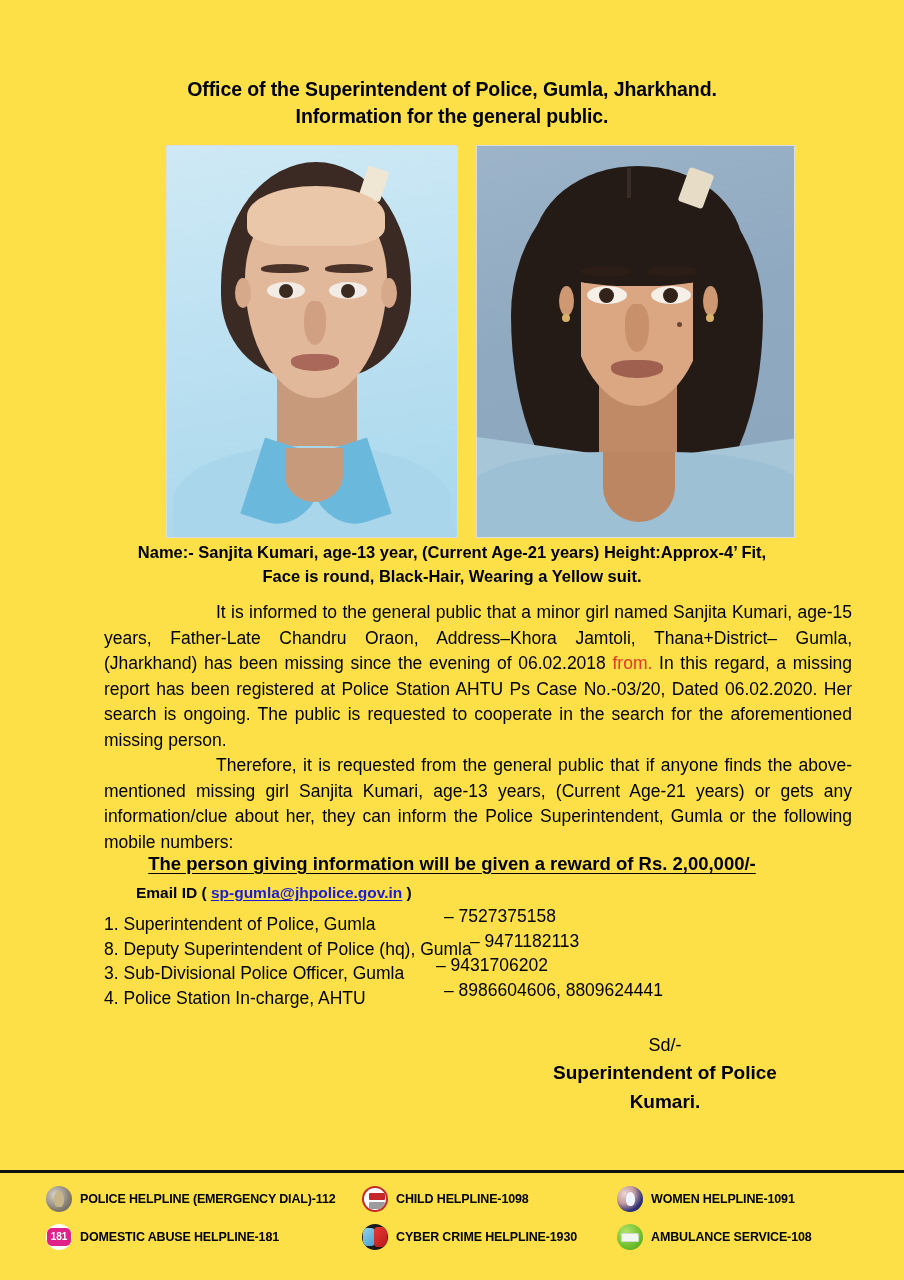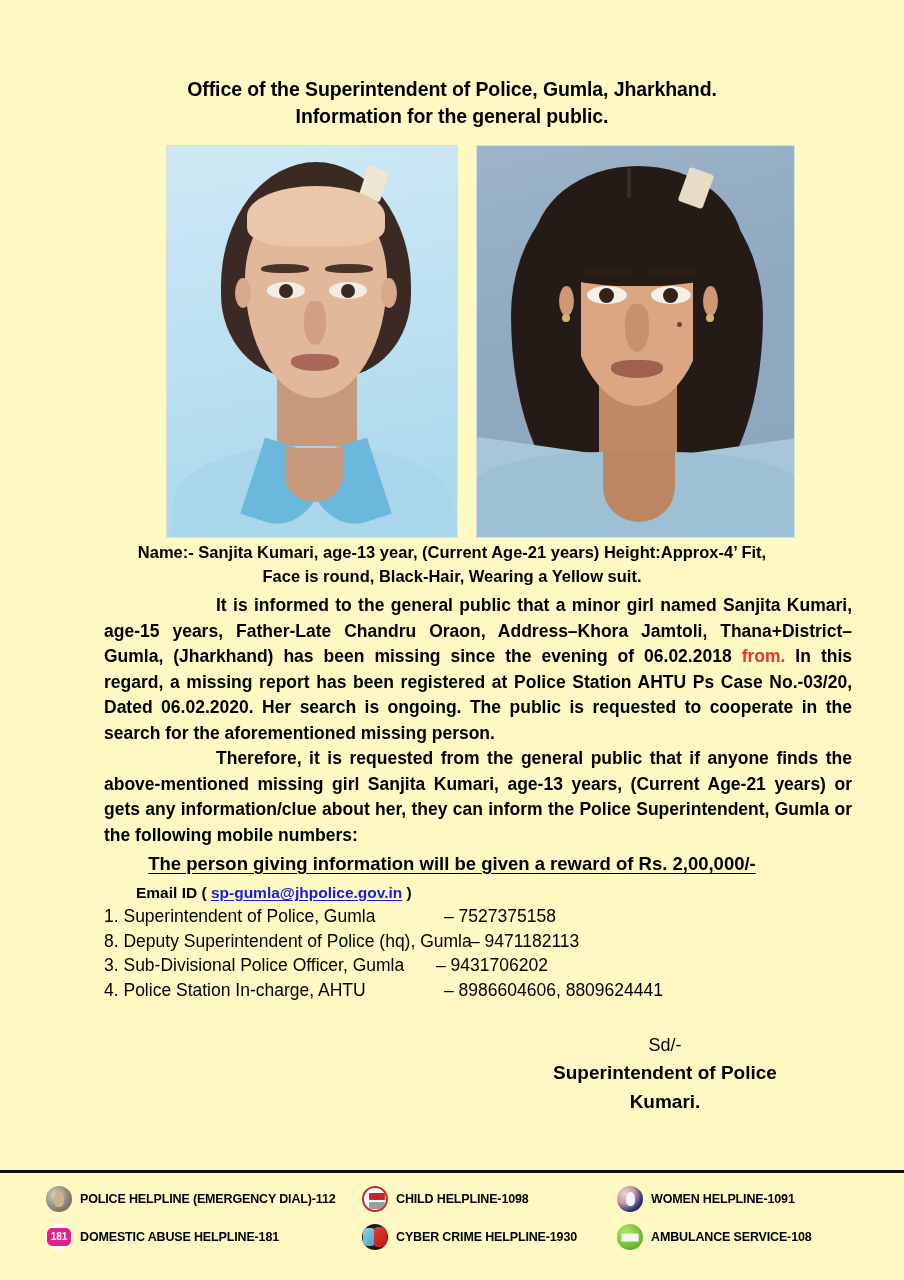--- a/index.html
+++ b/index.html
@@ -13,21 +13,21 @@
     font-family: "Liberation Sans", sans-serif;
     color: #000000;
     position: relative;
     overflow: hidden;
   }
 
   .page {
     position: relative;
     width: 904px;
     height: 1280px;
-    background: #fef9c3;
+    background: #fde047;
   }
 
   
   .header {
     position: absolute;
     top: 76px;
     left: 0;
     width: 904px;
     text-align: center;
   }
@@ -148,25 +148,24 @@
   .body-text {
     position: absolute;
     top: 592px;
     left: 104px;
     width: 748px;
     font-size: 17.5px;
     line-height: 25.5px;
     text-align: justify;
   }
   .body-text p {
-    margin: 1px 0 0 0;
+    margin: 8px 0 0 0;
     text-indent: 112px;
     text-align: justify;
     text-justify: inter-word;
-    font-weight: bold;
   }
   .body-text p.p2 { margin-top: 0; }
   .red { color: #e8342a; }
 
   
   .reward {
     position: absolute;
     top: 853px;
     left: 0;
     width: 904px;
@@ -197,21 +196,21 @@
     left: 104px;
     width: 700px;
     font-size: 17.5px;
     line-height: 24.5px;
   }
   .contact-row {
     position: relative;
     height: 24.5px;
     white-space: nowrap;
   }
-  .contact-role { display: inline-block; }
+  .contact-role { display: inline-block; margin-top: 8px; }
   .contact-num {
     position: absolute;
     left: 0;
     top: 0;
   }
 
   
   .signature {
     position: absolute;
     top: 1032px;

